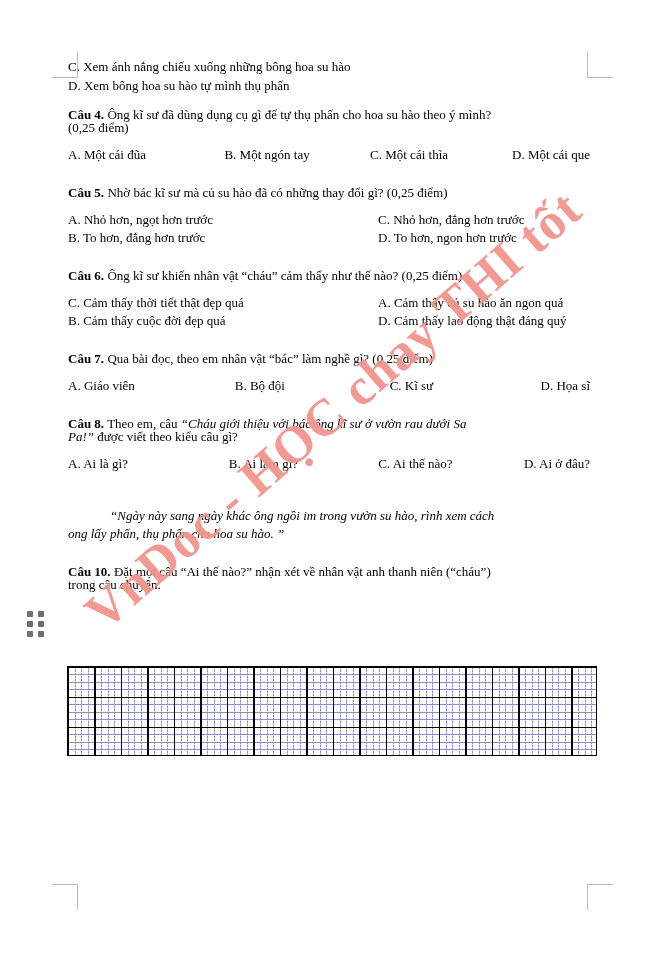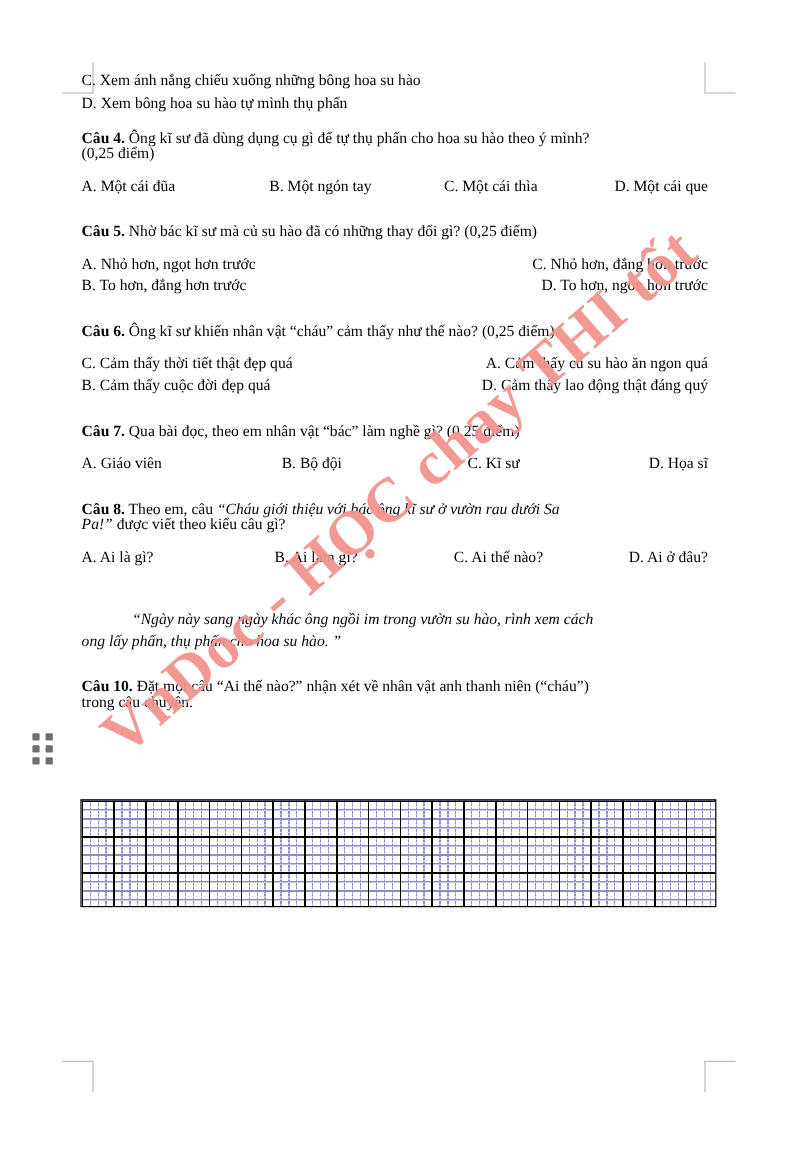--- a/index.html
+++ b/index.html
@@ -109,21 +109,20 @@
   }
   .opt-row-4 > span:nth-child(1) { width: 150px; }
   .opt-row-4 > span:nth-child(2) { width: 135px; }
   .opt-row-4 > span:nth-child(3) { width: 130px; }
   .opt-row-4 > span:nth-child(4) { width: auto; }
 
   .opt-row-2 {
     display: flex;
     width: 100%;
     white-space: nowrap;
-    justify-content: space-between;
   }
   .opt-row-2 > span:nth-child(1) { width: 278px; }
   .opt-row-2 > span:nth-child(2) { width: auto; margin-left: 32px; }
   .gap-md { height: 14px; }
 
   .indent-quote { text-indent: 42px; }
 
   
   .writing-grid {
     position: absolute;

